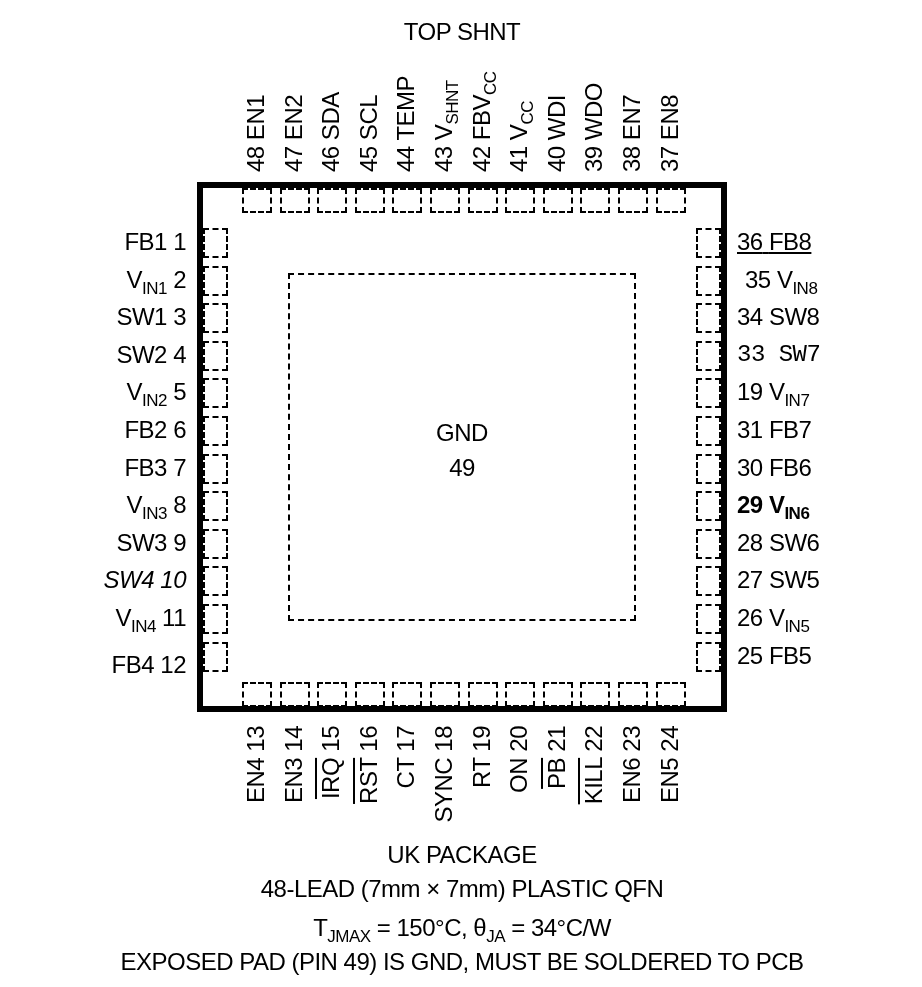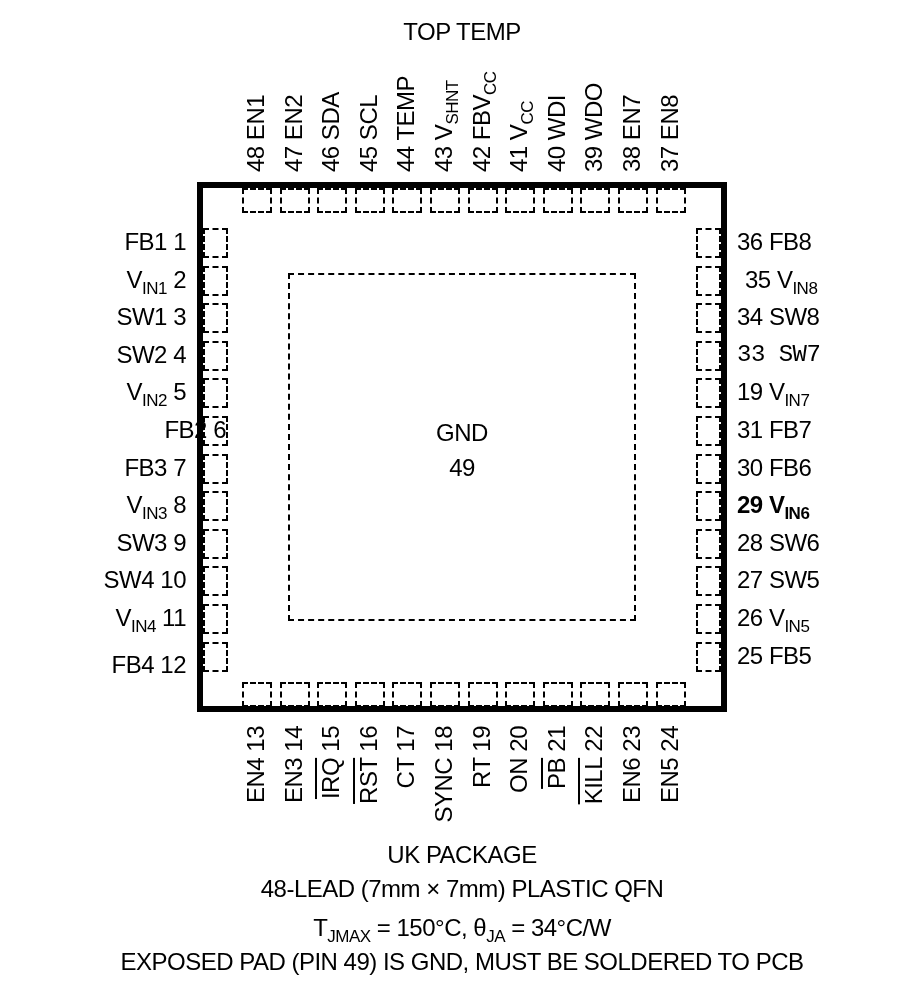--- a/index.html
+++ b/index.html
@@ -14,54 +14,54 @@
   #epad { position: absolute; left: 288px; top: 273px; width: 348px; height: 348px;
           box-sizing: border-box; border: 2px dashed #000; }
   .pad { position: absolute; box-sizing: border-box; border: 2px dashed #000; }
   .vlabel { position: absolute; transform-origin: 0 0; transform: rotate(-90deg);
             white-space: nowrap; font-size: 24px; line-height: 1; letter-spacing: -0.5px; }
   .lrow { position: absolute; white-space: nowrap; font-size: 24px; line-height: 1; letter-spacing: -0.5px; }
 </style>
 </head>
 <body>
 
-<div class="t ctr" style="left:462px; top:20px;">TOP TEMP</div>
+<div class="t ctr" style="left:462px; top:20px;">TOP SHNT</div>
 
 <div id="pkg"></div>
 <div id="epad"></div>
 <div class="t ctr" style="left:462px; top:421px;">GND</div>
 <div class="t ctr" style="left:462px; top:456px;">49</div>
 
 <div id="pins-layer">
     <div class="pad" style="left:203px; top:228px; width:25px; height:30px;"></div>
     <div class="lrow" style="right:736px; top:230px; text-align:right;"><span>FB1</span><span> </span><span>1</span></div>
     <div class="pad" style="left:203px; top:265.6px; width:25px; height:30px;"></div>
     <div class="lrow" style="right:736px; top:267.6px; text-align:right;"><span>V</span><sub>IN1</sub><span> </span><span>2</span></div>
     <div class="pad" style="left:203px; top:303.2px; width:25px; height:30px;"></div>
     <div class="lrow" style="right:736px; top:305.2px; text-align:right;"><span>SW1</span><span> </span><span>3</span></div>
     <div class="pad" style="left:203px; top:340.8px; width:25px; height:30px;"></div>
     <div class="lrow" style="right:736px; top:342.8px; text-align:right;"><span>SW2</span><span> </span><span>4</span></div>
     <div class="pad" style="left:203px; top:378.4px; width:25px; height:30px;"></div>
     <div class="lrow" style="right:736px; top:380.4px; text-align:right;"><span>V</span><sub>IN2</sub><span> </span><span>5</span></div>
     <div class="pad" style="left:203px; top:416px; width:25px; height:30px;"></div>
-    <div class="lrow" style="right:696px; top:418px; text-align:right;"><span>FB2</span><span> </span><span>6</span></div>
+    <div class="lrow" style="right:736px; top:418px; text-align:right;"><span>FB2</span><span> </span><span>6</span></div>
     <div class="pad" style="left:203px; top:453.6px; width:25px; height:30px;"></div>
     <div class="lrow" style="right:736px; top:455.6px; text-align:right;"><span>FB3</span><span> </span><span>7</span></div>
     <div class="pad" style="left:203px; top:491.2px; width:25px; height:30px;"></div>
     <div class="lrow" style="right:736px; top:493.2px; text-align:right;"><span>V</span><sub>IN3</sub><span> </span><span>8</span></div>
     <div class="pad" style="left:203px; top:528.8px; width:25px; height:30px;"></div>
     <div class="lrow" style="right:736px; top:530.8px; text-align:right;"><span>SW3</span><span> </span><span>9</span></div>
     <div class="pad" style="left:203px; top:566.4000000000001px; width:25px; height:30px;"></div>
-    <div class="lrow" style="right:736px; top:568.4000000000001px; text-align:center;"><span>SW4</span><span> </span><span>10</span></div>
+    <div class="lrow" style="right:736px; top:568.4000000000001px; text-align:center;font-style:italic;"><span>SW4</span><span> </span><span>10</span></div>
     <div class="pad" style="left:203px; top:604px; width:25px; height:30px;"></div>
     <div class="lrow" style="right:736px; top:606px; text-align:right;"><span>V</span><sub>IN4</sub><span> </span><span>11</span></div>
     <div class="pad" style="left:203px; top:641.6px; width:25px; height:30px;"></div>
     <div class="lrow" style="right:736px; top:643.6px; text-align:right;margin-top:9px;"><span>FB4</span><span> </span><span>12</span></div>
     <div class="pad" style="left:696px; top:228px; width:25px; height:30px;"></div>
-    <div class="lrow" style="left:737px; top:230px;"><span>36</span><span> </span><span>FB8</span></div>
+    <div class="lrow" style="left:737px; top:230px;text-decoration:underline;"><span>36</span><span> </span><span>FB8</span></div>
     <div class="pad" style="left:696px; top:265.6px; width:25px; height:30px;"></div>
     <div class="lrow" style="left:737px; top:267.6px;margin-left:8px;"><span>35</span><span> </span><span>V</span><sub>IN8</sub></div>
     <div class="pad" style="left:696px; top:303.2px; width:25px; height:30px;"></div>
     <div class="lrow" style="left:737px; top:305.2px;"><span>34</span><span> </span><span>SW8</span></div>
     <div class="pad" style="left:696px; top:340.8px; width:25px; height:30px;"></div>
     <div class="lrow" style="left:737px; top:342.8px;font-family:Liberation Mono, monospace;"><span>33</span><span> </span><span>SW7</span></div>
     <div class="pad" style="left:696px; top:378.4px; width:25px; height:30px;"></div>
     <div class="lrow" style="left:737px; top:380.4px;"><span>19</span><span> </span><span>V</span><sub>IN7</sub></div>
     <div class="pad" style="left:696px; top:416px; width:25px; height:30px;"></div>
     <div class="lrow" style="left:737px; top:418px;"><span>31</span><span> </span><span>FB7</span></div>

